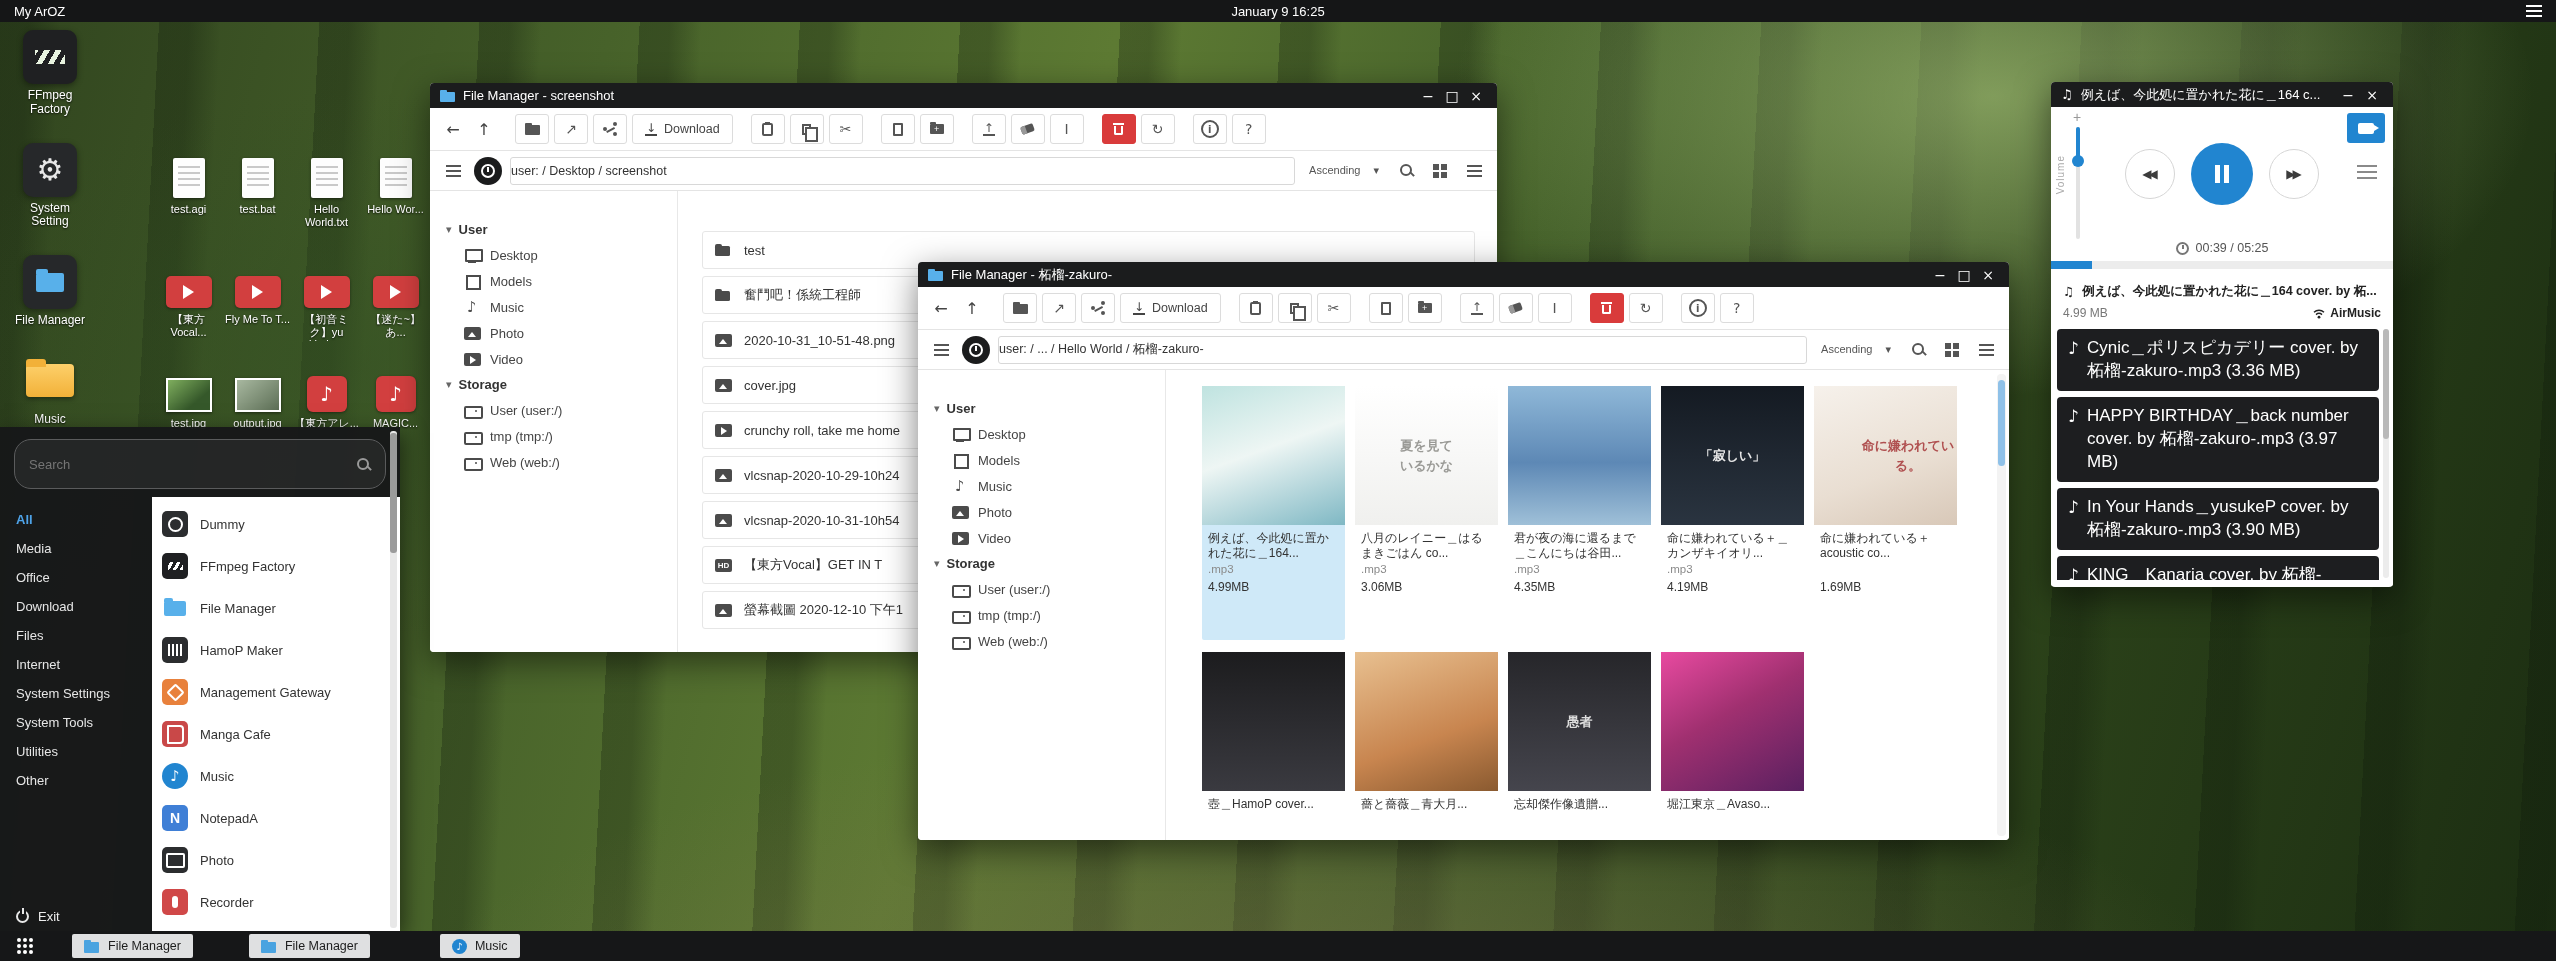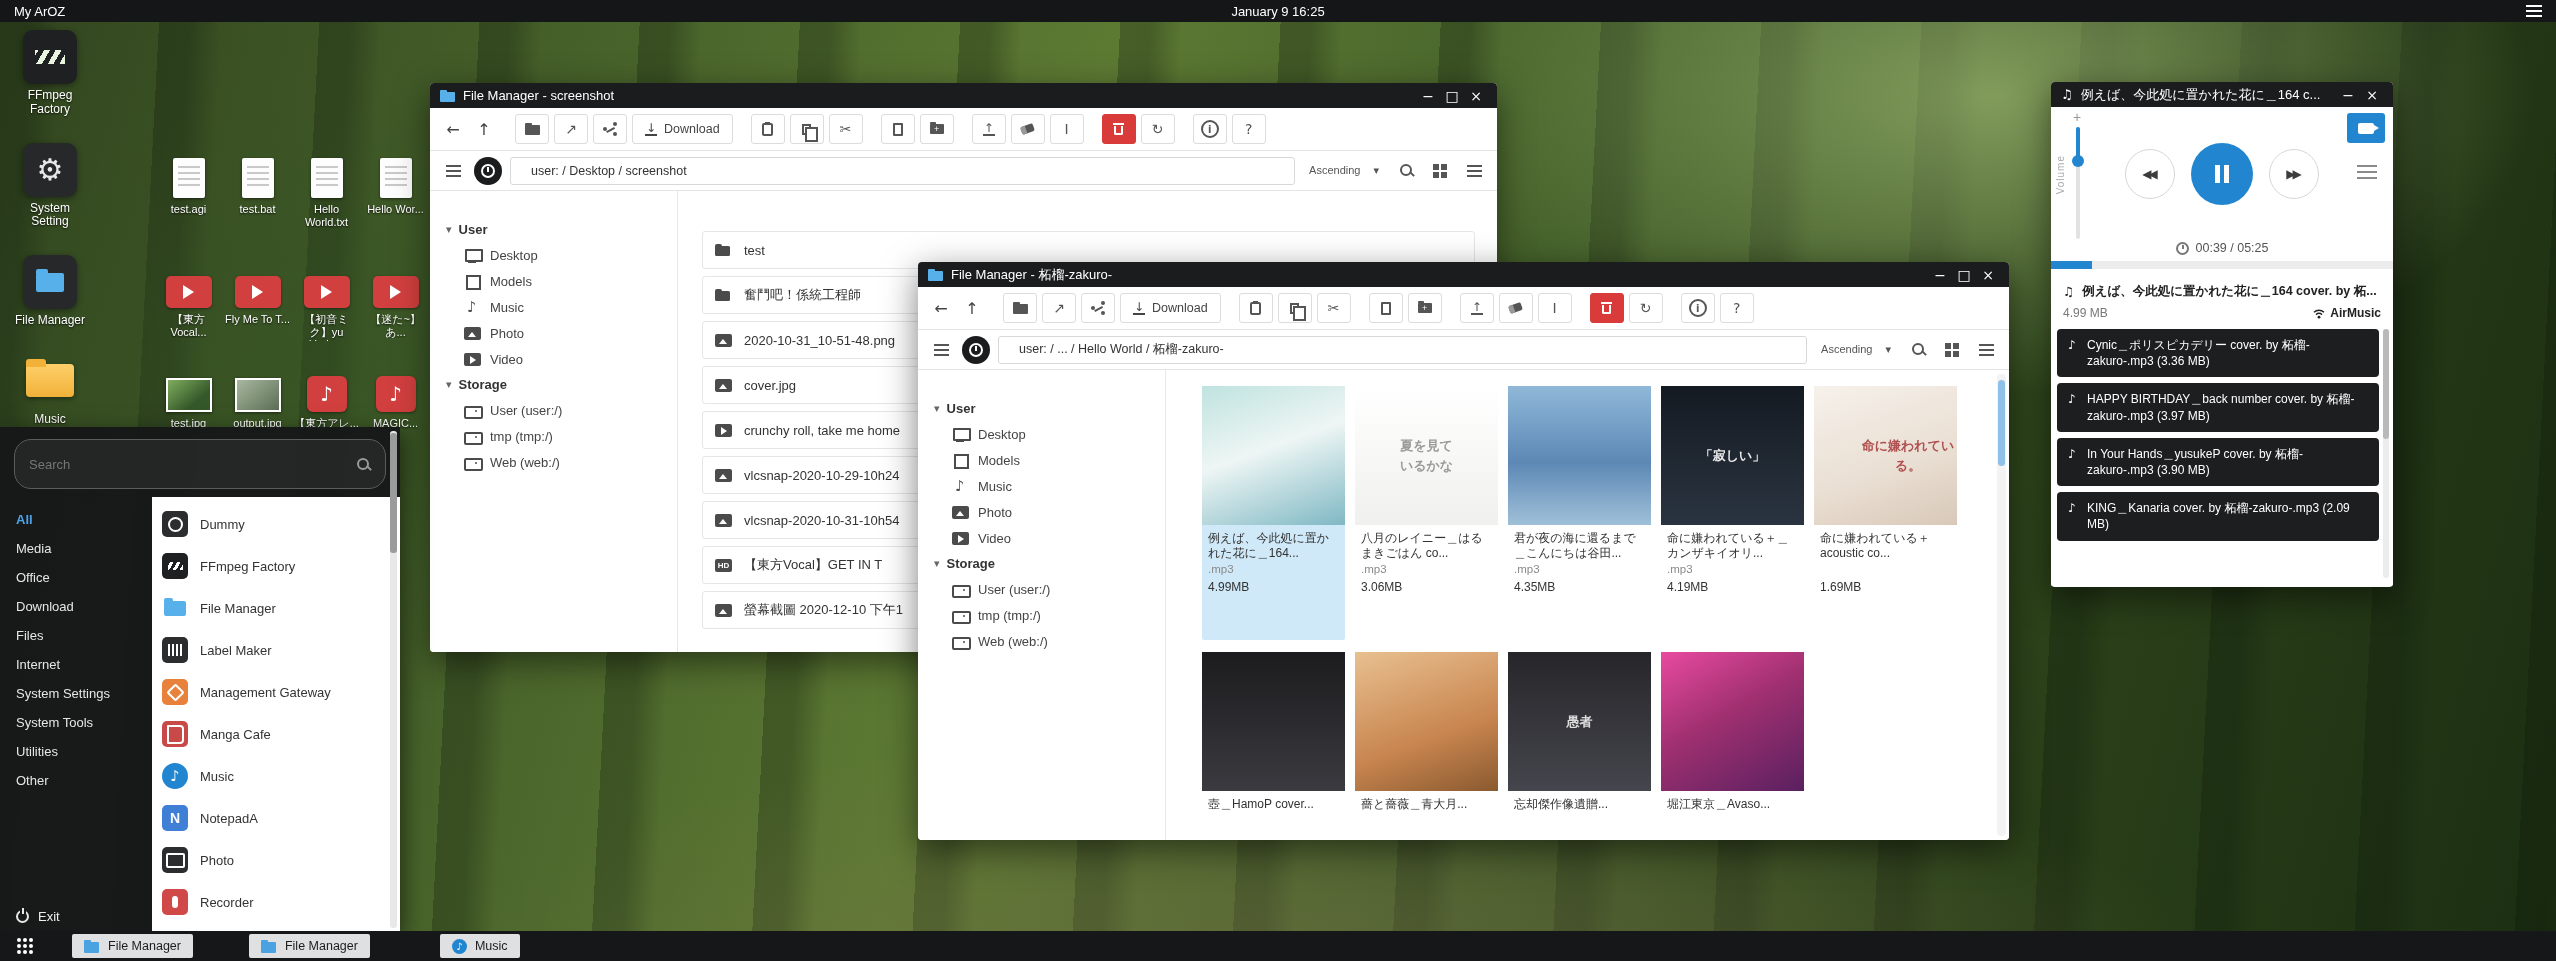--- a/index.html
+++ b/index.html
@@ -94,21 +94,21 @@
 
 
 .fm-tb1{height:43px;display:flex;align-items:center;gap:5px;padding:0 10px;border-bottom:1px solid #e4e4e4;background:#fff}
 .tbtn{min-width:34px;height:30px;border:1px solid #dcdcdc;border-radius:3px;display:flex;align-items:center;justify-content:center;color:#555;font-size:14px;background:#fff;gap:7px}
 .tbtn.nav{border:none;font-size:16px;color:#444;min-width:26px}
 .tbtn.red{background:#d93b3b;border-color:#d93b3b;color:#fff}
 .btn-download{padding:0 12px;font-size:12.5px;color:#444}
 .tb-gap{width:8px;flex-shrink:0}
 .dl-ic{border-bottom:2px solid currentColor;line-height:11px;padding:0 1px;font-size:12px}
 .fm-tb2{height:40px;display:flex;align-items:center;gap:8px;padding:0 10px;border-bottom:1px solid #e4e4e4;background:#fff}
-.pathbar{flex:1;height:28px;border:1px solid #d8d8d8;border-radius:3px;display:flex;align-items:center;padding:0 20px;font-size:12.5px;color:#333;background:#fff}
+.pathbar{flex:1;height:28px;border:1px solid #d8d8d8;border-radius:3px;display:flex;align-items:center;padding:0 0;font-size:12.5px;color:#333;background:#fff}
 .sortsel{font-size:11px;color:#555;display:flex;gap:13px;padding:0 6px;cursor:pointer}
 .clock-btn{width:28px;height:28px;border-radius:50%;background:#1b1c1d;border:none;position:relative;flex-shrink:0}
 .clock-btn::before{content:"";position:absolute;left:7px;top:7px;width:10px;height:10px;border:2px solid #fff;border-radius:50%}
 .clock-btn::after{content:"";position:absolute;left:13px;top:10px;width:2px;height:5px;background:#fff}
 .fm-body{display:flex;height:calc(100% - 108px)}
 .fm-side{width:248px;border-right:1px solid #e8e8e8;padding-top:26px;font-size:13px;color:#3a3a3a;flex-shrink:0;background:#fff}
 .side-sec{display:flex;align-items:center;gap:7px;padding:5px 16px;font-weight:bold;color:#333}
 .side-sec .chev{font-size:11px;color:#666}
 .side-item{display:flex;align-items:center;gap:9px;height:26px;padding-left:34px;color:#444;cursor:pointer}
 .fm-main{flex:1;position:relative;overflow:hidden;background:#fff}
@@ -200,21 +200,21 @@
 .ic-clocksm{width:13px;height:13px;border:2px solid #777;border-radius:50%;position:relative;display:inline-block}
 .ic-clocksm::before{content:"";position:absolute;left:4px;top:1px;width:2px;height:4px;background:#777}
 .pprog{position:absolute;top:154px;left:0;right:0;height:8px;background:#ececec}
 .pfill{height:100%;background:#2185d0;width:0}
 .pinfo{position:absolute;top:168px;left:0;right:0;padding:8px 12px 0}
 .pinfo-r1{display:flex;align-items:center;gap:8px;font-weight:bold;font-size:12.5px;color:#222}
 .pinfo-r1 .ptitle{flex:1;min-width:0}
 .pinfo-r2{margin-top:6px;display:flex;align-items:center;font-size:12px;color:#777}
 .psrc{margin-left:auto;display:flex;align-items:center;gap:5px;font-weight:bold;color:#222}
 .plist{position:absolute;top:222px;left:6px;right:14px;bottom:6px;overflow:hidden}
-.pl-item{background:#1d1e20;border-radius:4px;color:#fff;font-size:12px;line-height:1.35;padding:8px 10px 8px 30px;margin-bottom:6px;position:relative;cursor:pointer}
+.pl-item{background:#1d1e20;border-radius:4px;color:#fff;font-size:17px;line-height:1.35;padding:8px 10px 8px 30px;margin-bottom:6px;position:relative;cursor:pointer}
 .pl-item::before{content:"♪";font-family:"DejaVu Sans",sans-serif;position:absolute;left:11px;top:8px;color:#fff}
 .p-scroll{position:absolute;right:4px;top:222px;bottom:8px;width:6px;background:#ececec;border-radius:3px}
 .p-scroll::before{content:"";position:absolute;top:0;left:0;width:6px;height:110px;background:#b9b9b9;border-radius:3px}
 
 
 .taskbar{position:absolute;left:0;right:0;bottom:0;height:30px;background:#161718;display:flex;align-items:center;z-index:80;padding:0 8px}
 .launcher{width:34px;height:30px;display:flex;align-items:center;justify-content:center;cursor:pointer}
 .dots{width:4px;height:4px;background:#fff;border-radius:50%;box-shadow:6px 0 0 #fff,12px 0 0 #fff,0 6px 0 #fff,6px 6px 0 #fff,12px 6px 0 #fff,0 12px 0 #fff,6px 12px 0 #fff,12px 12px 0 #fff;margin:-12px 0 0 -12px}
 .tk-apps{display:flex;align-items:center;flex:1}
 .tk-item{height:24px;background:#dfe0e1;border-radius:2px;display:flex;align-items:center;gap:8px;padding:0 12px;font-size:12.5px;color:#1d1d1d;cursor:pointer}
@@ -907,21 +907,21 @@
           <span>FFmpeg Factory</span>
         </div>
 
         <div class="app-item">
           <span class="app-ic ap-folder"></span>
           <span>File Manager</span>
         </div>
 
         <div class="app-item">
           <span class="app-ic ap-label"></span>
-          <span>Label Maker</span>
+          <span>HamoP Maker</span>
         </div>
 
         <div class="app-item">
           <span class="app-ic ap-gateway"></span>
           <span>Management Gateway</span>
         </div>
 
         <div class="app-item">
           <span class="app-ic ap-manga"></span>
           <span>Manga Cafe</span>

